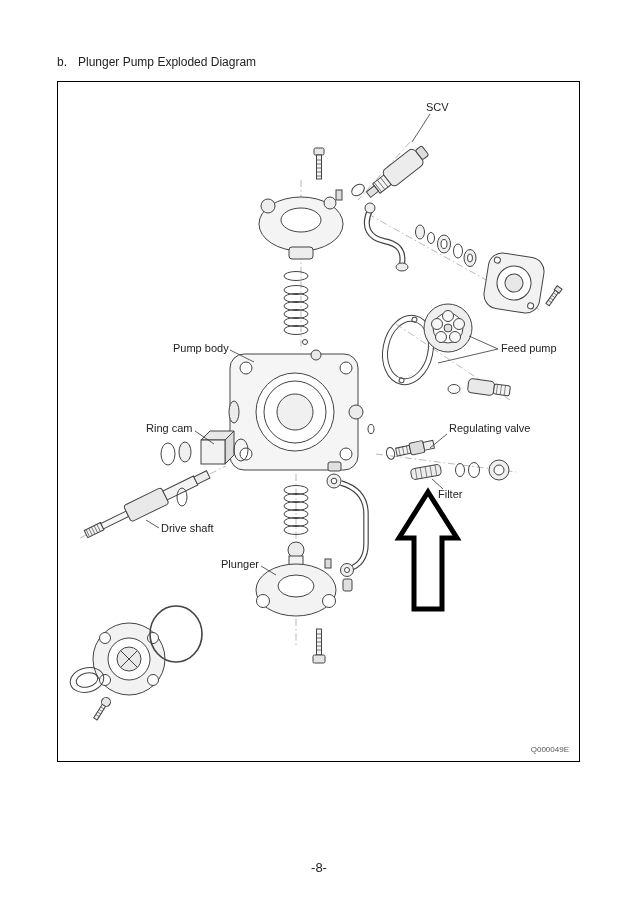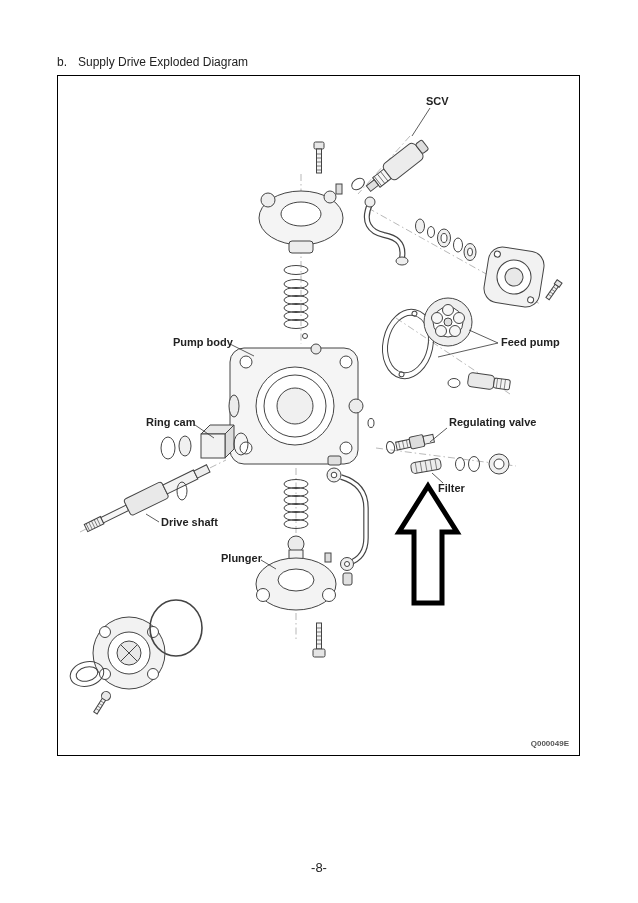--- a/index.html
+++ b/index.html
@@ -3,34 +3,34 @@
 <meta charset="utf-8">
 <style>
   html,body { margin:0; padding:0; }
   body {
     width:638px; height:903px; background:#ffffff; position:relative;
     font-family:"Liberation Sans", sans-serif; color:#222;
   }
   .heading { position:absolute; top:55px; left:57px; font-size:12px; display:flex; }
   .heading .idx { width:21px; }
   .figure-box {
-    position:absolute; left:57px; top:75px; width:521px; height:679px;
-    border:1px solid #000; box-sizing:content-box; background:#fff;font-weight:bold;
+    position:absolute; left:57px; top:81px; width:521px; height:679px;
+    border:1px solid #000; box-sizing:content-box; background:#fff;
   }
   .figure-box svg { display:block; width:521px; height:679px; }
   svg text { font-family:"Liberation Sans", sans-serif; font-size:11px; fill:#222; }
   svg text.fig-code { font-size:8px; fill:#555; }
   .footer { position:absolute; top:860px; left:0; width:638px; text-align:center; font-size:13px; }
 </style>
 </head>
 <body>
 
 <div class="heading">
   <span class="idx">b.</span>
-  <span>Supply Drive Exploded Diagram</span>
+  <span>Plunger Pump Exploded Diagram</span>
 </div>
 
 <div class="figure-box">
 <svg viewBox="0 0 521 679" xmlns="http://www.w3.org/2000/svg">
 
   <g stroke="#999" stroke-width="0.7" fill="none" stroke-dasharray="7 3 1.5 3">
     <path d="M243,98 L243,268"></path>
     <path d="M352,60 L300,118"></path>
     <path d="M310,132 L482,228"></path>
     <path d="M338,242 L452,318"></path>

